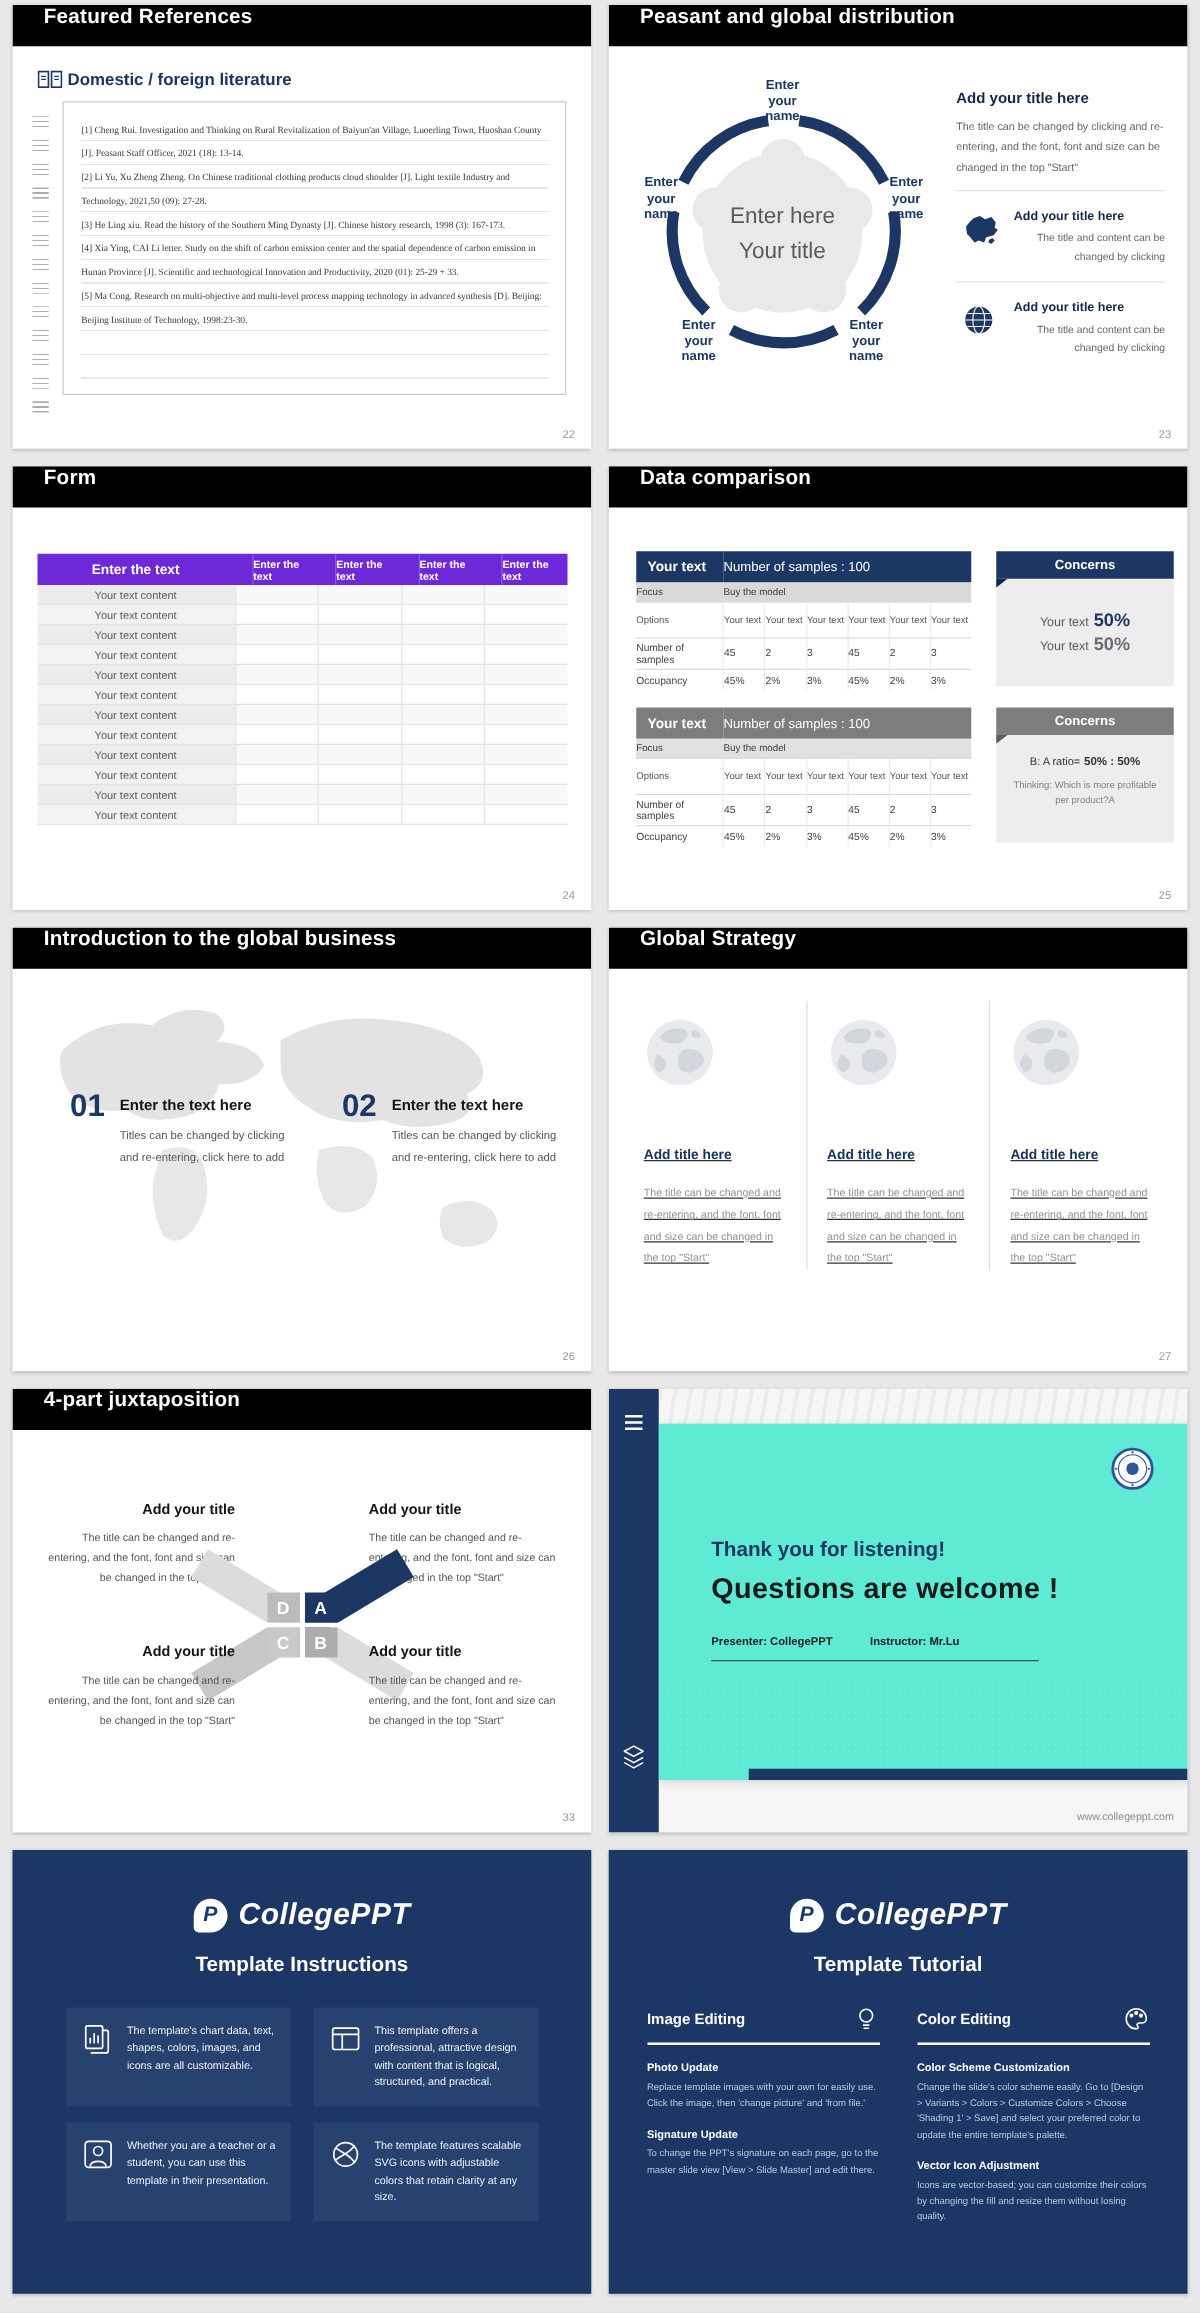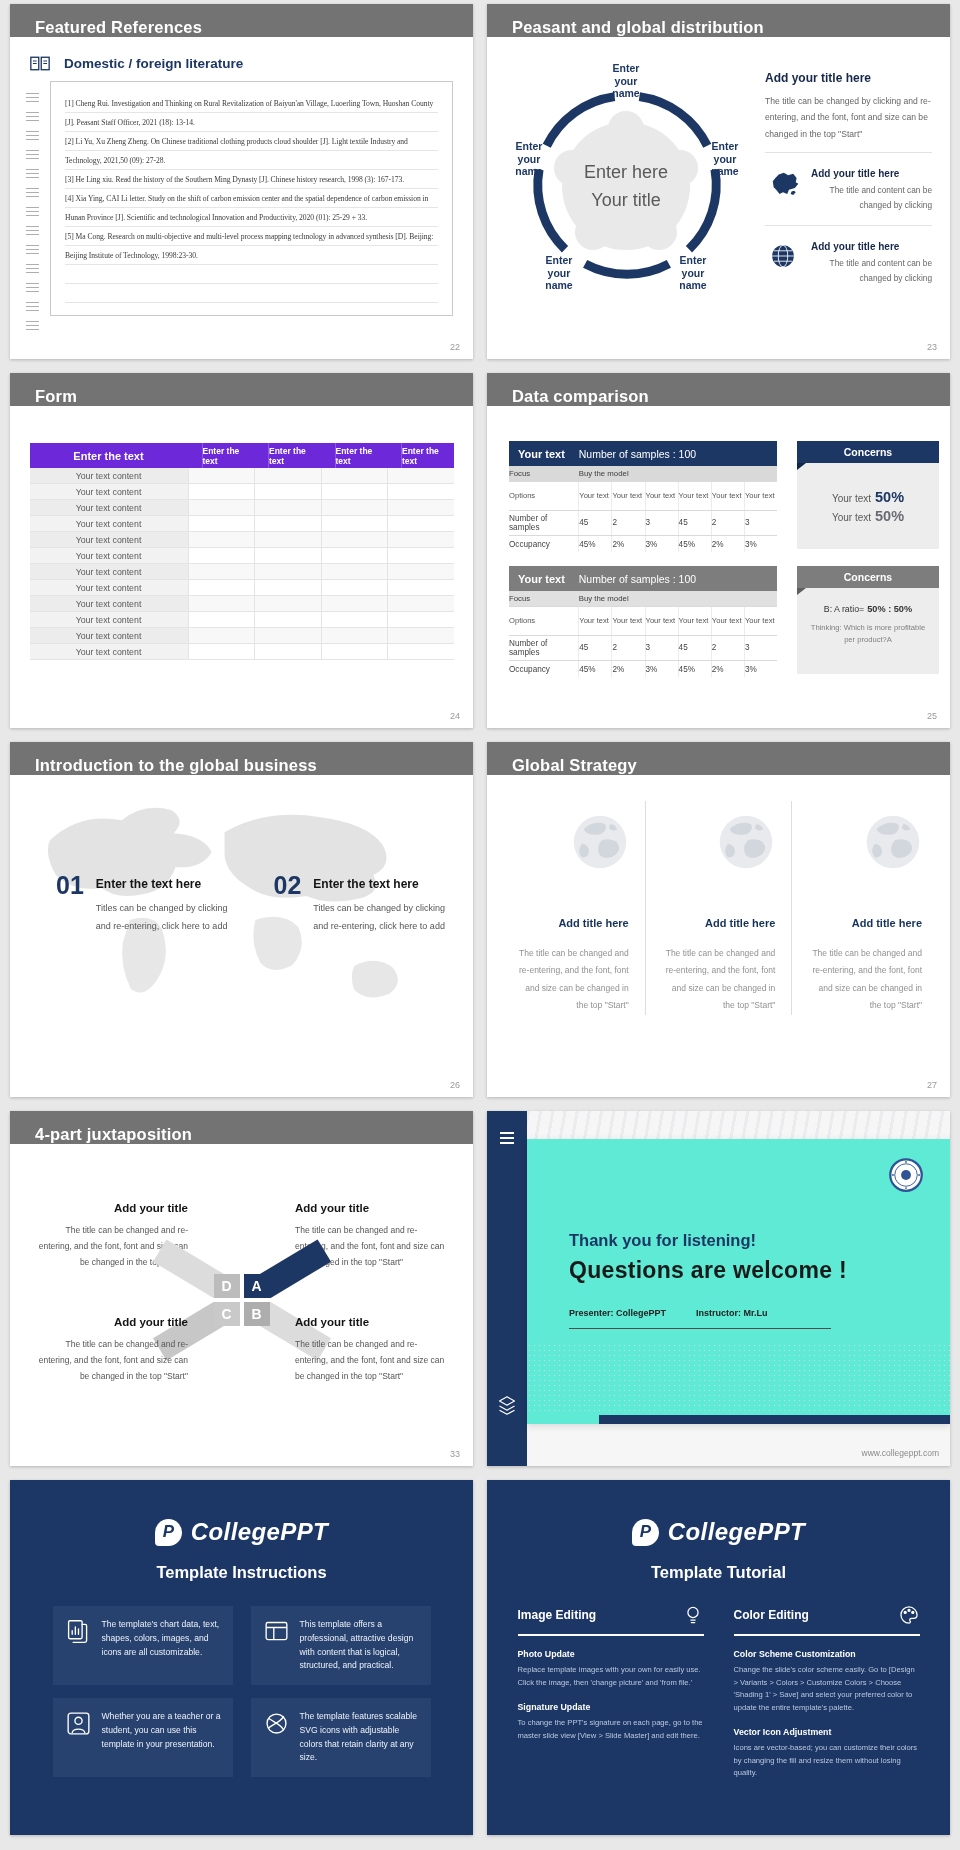--- a/index.html
+++ b/index.html
@@ -1,26 +1,26 @@
 <!DOCTYPE html>
 <html><head>
 <meta charset="utf-8">
 <style>
   html,body{margin:0;padding:0;background:#dcdcdc;}
   body{font-family:"Liberation Sans",sans-serif;color:#333;}
   .sheet{width:960px;height:1850px;margin:0 auto;background:#e8e8e8;box-sizing:border-box;padding:4px 10px;}
   .grid{display:grid;grid-template-columns:463px 463px;grid-auto-rows:355px;gap:14px;}
   .slide{position:relative;background:#fff;overflow:hidden;box-shadow:0 1px 3px rgba(0,0,0,.22);}
   .slide.dark{background:#1c3765;}
-  .titlebar{height:33px;background:#737373;color:#fff;display:flex;align-items:flex-end;padding-left:25px;font-size:16.5px;font-weight:bold;letter-spacing:.2px;}
+  .titlebar{height:33px;background:#000000;color:#fff;display:flex;align-items:flex-start;padding-left:25px;font-size:16.5px;font-weight:bold;letter-spacing:.2px;}
   .pagenum{position:absolute;right:13px;bottom:7px;font-size:9px;color:#9a9a9a;}
 
   
   .s22-body{padding:13px 20px 0 16px;}
-  .s22-sec{display:flex;align-items:center;gap:14px;color:#1d3764;font-size:13.5px;font-weight:bold;margin:6px 0 10px 4px;}
+  .s22-sec{display:flex;align-items:center;gap:4px;color:#1d3764;font-size:13.5px;font-weight:bold;margin:6px 0 10px 4px;}
   .s22-wrap{display:flex;margin-top:4px;}
   .s22-markers{width:24px;display:flex;flex-direction:column;gap:10px;padding-top:12px;flex:none;}
   .s22-marker{width:13px;height:9px;background:repeating-linear-gradient(to bottom,#aeaeae 0 1px,transparent 1px 4px);}
   .s22-box{flex:1;border:1px solid #c9c9c9;padding:12px 14px;height:209px;
      background:repeating-linear-gradient(to bottom,transparent 0 18px,#e5e5e5 18px 19px);
      background-origin:content-box;background-clip:content-box;}
   .s22-ref{margin:0;font-size:7.6px;color:#3a3a3a;line-height:19px;letter-spacing:-.05px;font-family:Liberation Serif, serif;}
 
   
   .s23-body{display:flex;padding:6px 14px 0 8px;}
@@ -85,21 +85,21 @@
   
   .s26-map{position:absolute;left:0;top:28px;width:100%;height:300px;}
   .s26-items{position:relative;display:flex;padding:98px 20px 0 46px;gap:38px;}
   .s26-item{display:flex;gap:12px;width:180px;}
   .s26-num{font-size:25px;font-weight:bold;color:#1d3764;line-height:1;}
   .s26-txt h4{margin:4px 0 9px;font-size:12px;color:#141414;}
   .s26-txt p{margin:0;font-size:9px;color:#555;line-height:1.95;}
 
   
   .s27-body{display:flex;padding:26px 12px 0;}
-  .s27-col{flex:1;text-align:right;padding:0 16px;}
+  .s27-col{flex:1;text-align:left;padding:0 16px;text-decoration:underline;}
   .s27-col+.s27-col{border-left:1px solid #dedede;}
   .s27-globe{margin:12px auto 42px;}
   .s27-t{font-size:11px;font-weight:bold;color:#16325c;margin:0 0 16px;}
   .s27-b{font-size:8.5px;color:#919191;line-height:2.05;margin:0;}
 
   
   .s28-body{position:relative;height:322px;}
   .s28-block{position:absolute;width:152px;}
   .s28-block h4{margin:0 0 8px;font-size:11.5px;color:#141414;}
   .s28-block p{margin:0;font-size:8.5px;color:#555;line-height:1.9;}
@@ -669,21 +669,21 @@
         <span class="ins-txt">This template offers a professional, attractive design with content that is logical, structured, and practical.</span>
       </div>
       <div class="ins-card">
         <svg width="27" height="27" viewBox="0 0 30 30">
               <g fill="none" stroke="#fff" stroke-width="1.5" stroke-linecap="round">
                 <rect x="3.5" y="3.5" width="23" height="23" rx="3"></rect>
                 <circle cx="15" cy="12" r="4"></circle>
                 <path d="M8 25c1.2-5 12.6-5 14 0"></path>
               </g>
             </svg>
-        <span class="ins-txt">Whether you are a teacher or a student, you can use this template in your presentation.</span>
+        <span class="ins-txt">Whether you are a teacher or a student, you can use this template in their presentation.</span>
       </div>
       <div class="ins-card">
         <svg width="27" height="27" viewBox="0 0 30 30">
               <g fill="none" stroke="#fff" stroke-width="1.5">
                 <circle cx="15" cy="15" r="10.5"></circle>
                 <path d="M6.5 9.5c7 5 14 7 16.5 13M23 7c-4 7-13 9-17.5 13.5"></path>
               </g>
             </svg>
         <span class="ins-txt">The template features scalable SVG icons with adjustable colors that retain clarity at any size.</span>
       </div>

